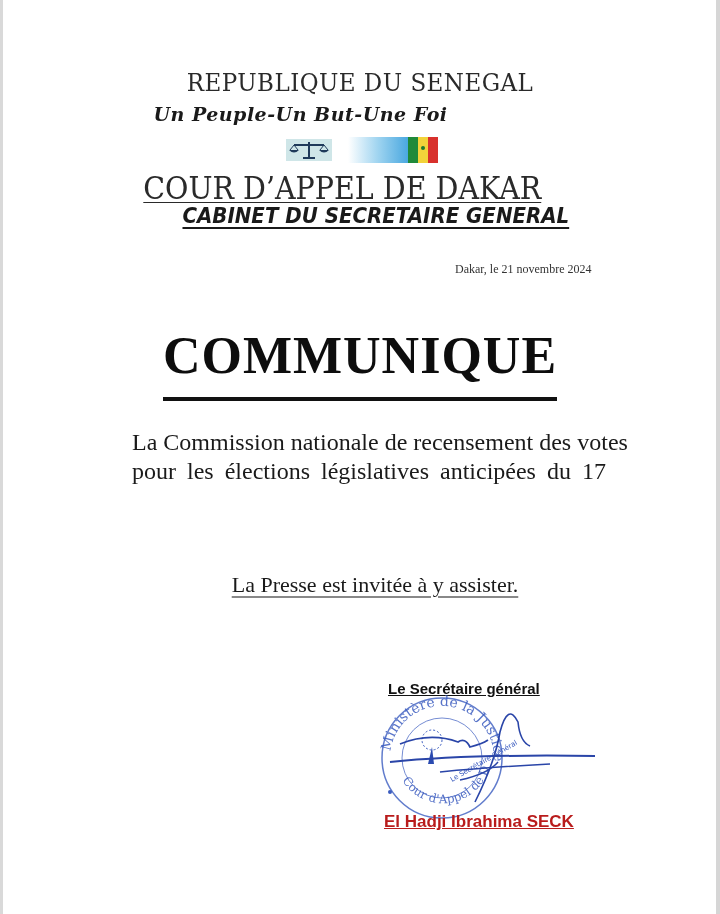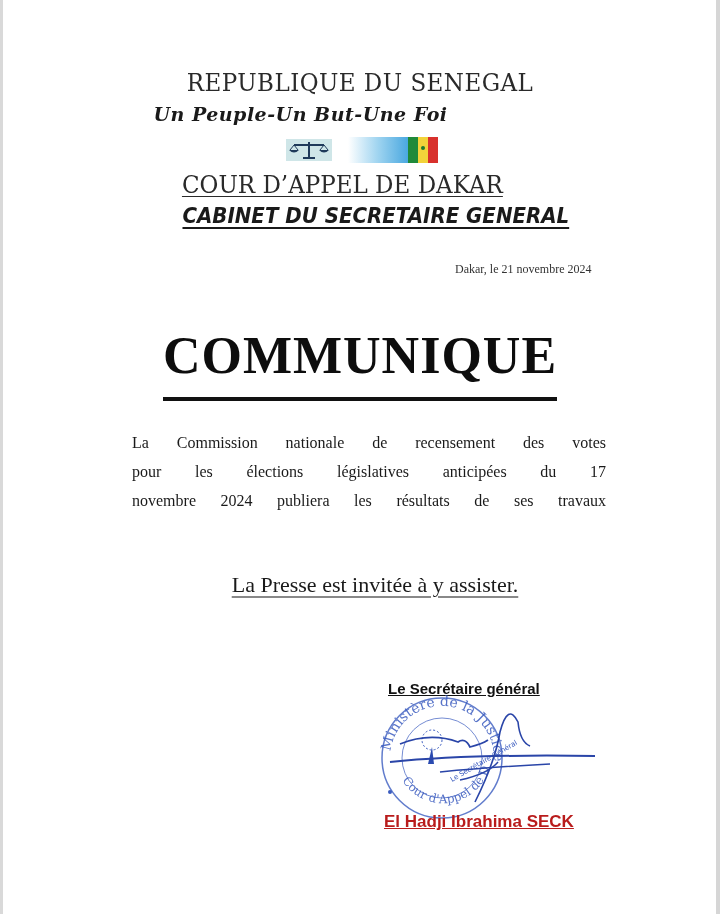--- a/index.html
+++ b/index.html
@@ -19,31 +19,31 @@
     .emblem-row { left: 286px; top: 137px; width: 152px; height: 26px; }
     .scales { position: absolute; left: 0; top: 2px; width: 46px; height: 22px; background: #cfe6e8; }
     .gradient-bar { position: absolute; left: 62px; top: 0; width: 60px; height: 26px; background: linear-gradient(90deg, #ffffff 0%, #9fd4f0 50%, #4aa8e0 100%); }
     .flag { position: absolute; left: 122px; top: 0; width: 30px; height: 26px; display: flex; }
     .flag span { flex: 1; }
     .flag .g { background: #1f8a3a; }
     .flag .y { background: #f2d33a; position: relative; }
     .flag .r { background: #d8312c; }
     .flag .star { position: absolute; left: 3px; top: 9px; width: 4px; height: 4px; background: #1f7a30; border-radius: 50%; }
 
-    .cour { left: 0; width: 684px; top: 170px; font-size: 25px; color: #2a2a2a; font-family: "DejaVu Serif", serif; }
+    .cour { left: 0; width: 684px; top: 170px; font-size: 31px; color: #2a2a2a; font-family: "DejaVu Serif", serif; }
     .cour span { text-decoration: underline; text-underline-offset: 3px; text-decoration-thickness: 1px; display: inline-block; transform: scaleX(0.92); }
     .cabinet { left: 0; width: 720px; top: 203px; font-size: 22px; font-style: italic; font-weight: bold; font-family: "DejaVu Sans", sans-serif; color: #1a1a1a; padding-left: 16px; }
     .cabinet span { text-decoration: underline; text-underline-offset: 4px; text-decoration-thickness: 1.5px; display: inline-block; transform: scaleX(0.9); }
 
     .date { left: 455px; top: 262px; font-size: 12px; color: #333; }
 
     .title { left: 0; width: 720px; top: 326px; font-size: 52px; font-weight: bold; color: #0d0d0d; letter-spacing: 1px; }
     .title span { border-bottom: 4px solid #111; padding-bottom: 16px; line-height: 50px; display: inline-block; }
 
-    .body-text { left: 132px; top: 428px; width: 474px; font-size: 16px; line-height: 29px; text-align: justify; color: #1a1a1a; }
+    .body-text { left: 132px; top: 428px; width: 474px; font-size: 24px; line-height: 29px; text-align: justify; color: #1a1a1a; }
     .body-text .line { display: block; text-align: justify; text-align-last: justify; white-space: nowrap; }
     .body-text .emph { font-weight: bold; text-decoration: underline; text-underline-offset: 3px; }
 
     .press { left: 0; width: 720px; top: 572px; font-size: 22px; color: #1a1a1a; padding-left: 15px; }
     .press span { text-decoration: underline; text-underline-offset: 4px; text-decoration-color: #888; }
 
     .sig-title { left: 388px; top: 680px; font-size: 15px; font-weight: bold; font-family: "Liberation Sans", sans-serif; text-decoration: underline; color: #111; }
     .seal { left: 370px; top: 692px; width: 150px; height: 130px; }
     .signer { left: 384px; top: 812px; font-size: 17px; font-weight: bold; font-family: "Liberation Sans", sans-serif; text-decoration: underline; color: #b91c1c; }
   </style>
@@ -83,21 +83,20 @@
 <div class="abs center cour"><span>COUR D’APPEL DE DAKAR</span></div>
 <div class="abs center cabinet"><span>CABINET DU SECRETAIRE GENERAL</span></div>
 
 <div class="abs date">Dakar, le 21 novembre 2024</div>
 
 <div class="abs center title"><span>COMMUNIQUE</span></div>
 
 <div class="abs body-text">
   <span class="line">La Commission nationale de recensement des votes</span>
   <span class="line">pour les élections législatives anticipées du 17</span>
-  <span class="line">novembre 2024 publiera les résultats de ses travaux</span>
 </div>
 
 <div class="abs center press"><span>La Presse est invitée à y assister.</span></div>
 
 <div class="abs sig-title">Le Secrétaire général</div>
 
 <div class="abs seal">
   <svg width="230" height="130" viewBox="0 0 230 130">
     <defs>
       <path id="topArc" d="M20 66 A52 52 0 0 1 124 66"></path>

